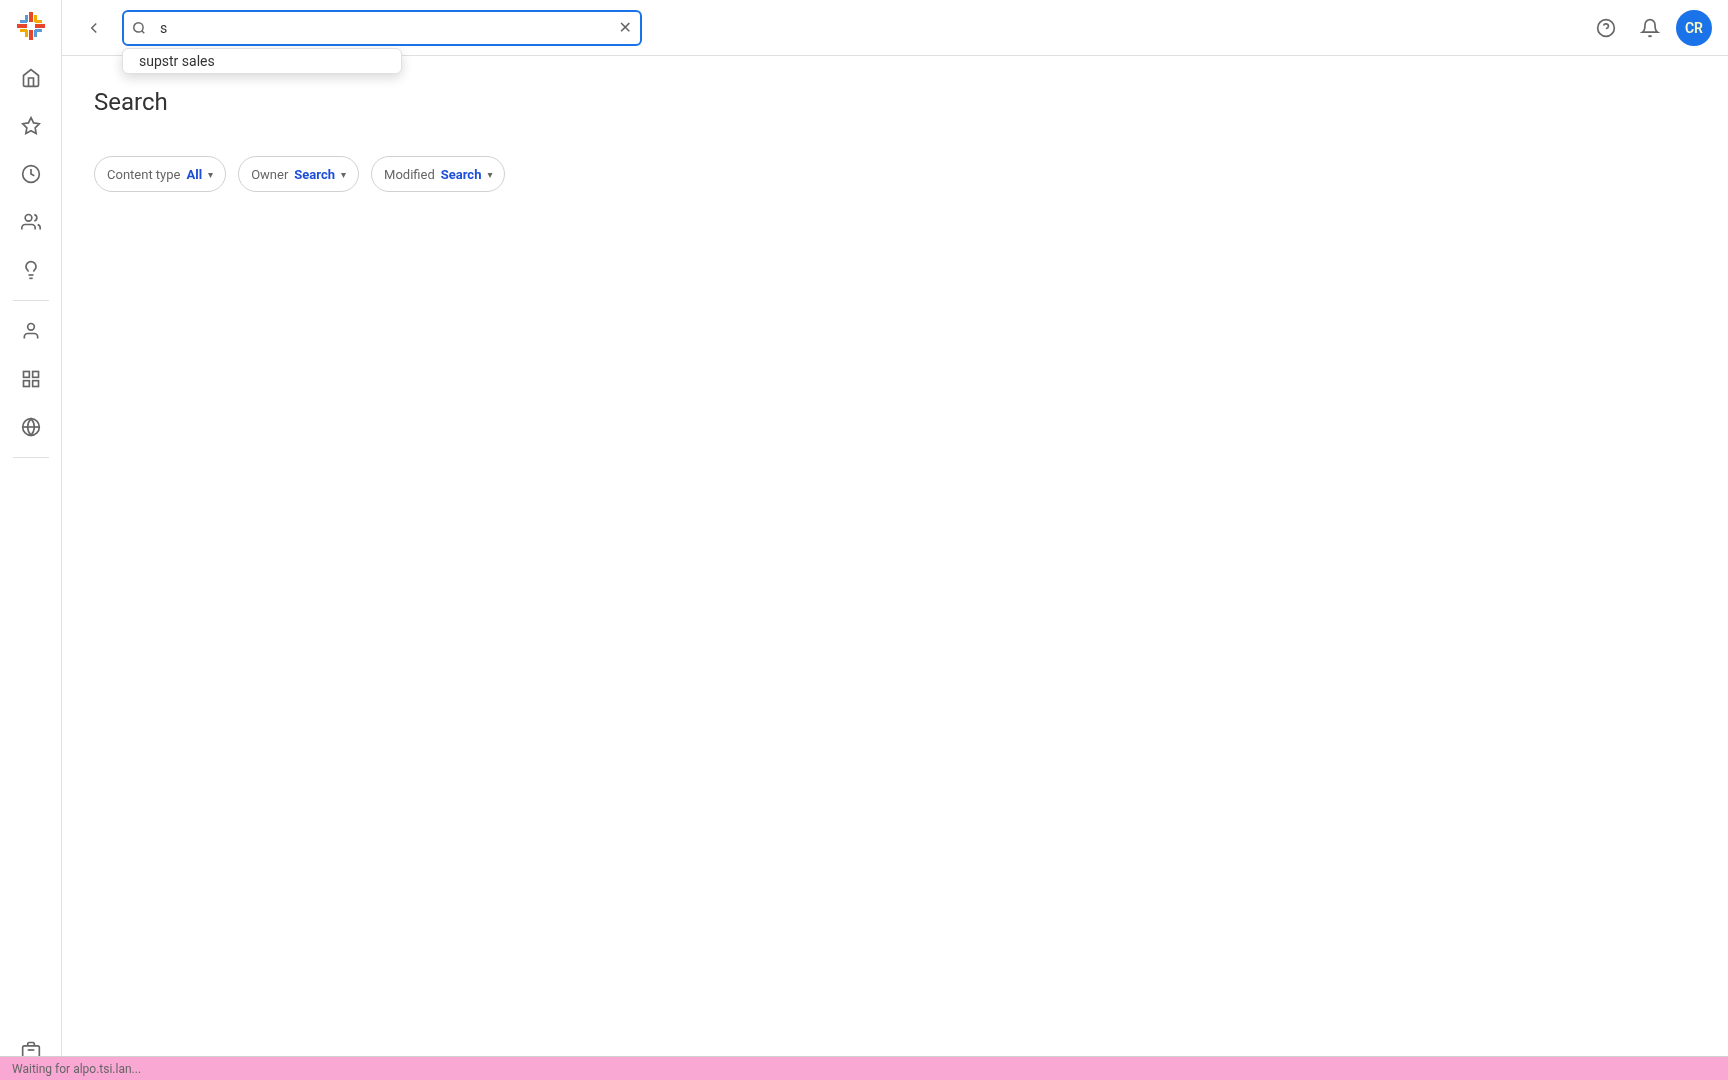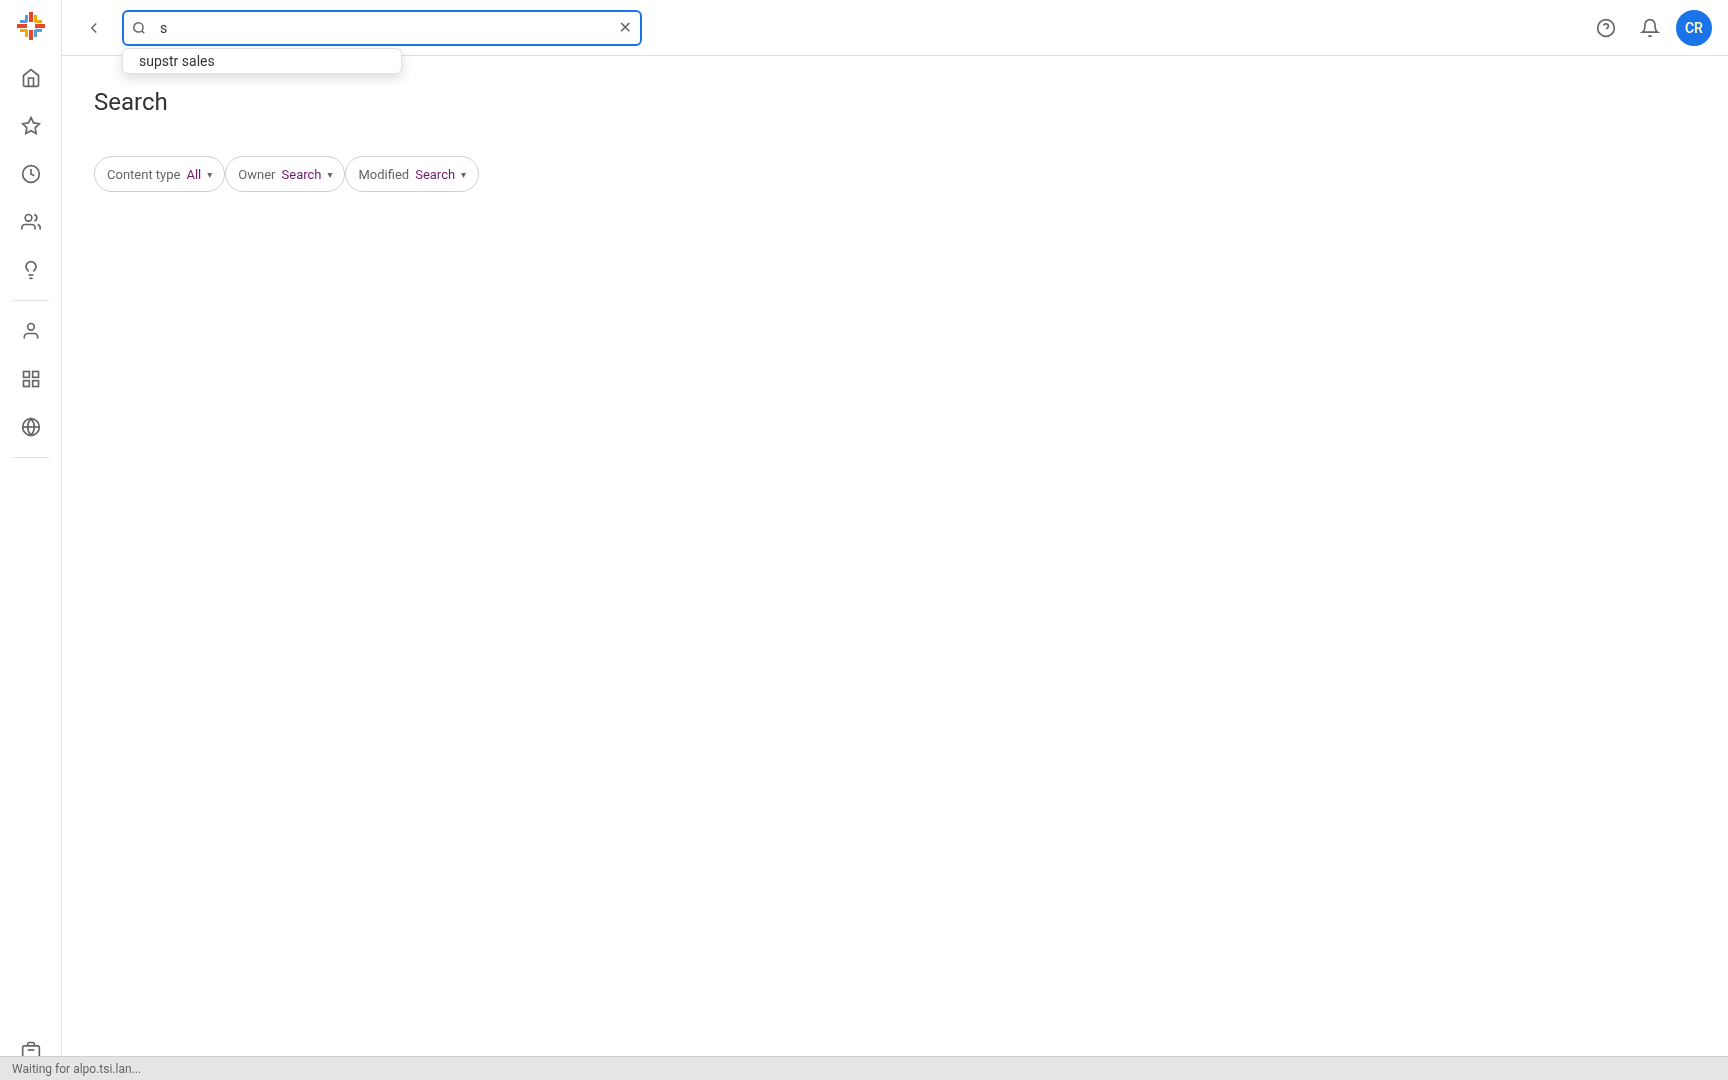--- a/index.html
+++ b/index.html
@@ -207,21 +207,21 @@
     .page-title {
       font-size: 24px;
       font-weight: 400;
       color: #333;
       margin-bottom: 40px;
     }
 
     
     .filter-bar {
       display: flex;
-      gap: 0;
+      gap: 12px;
       align-items: center;
     }
 
     .filter-btn {
       display: flex;
       align-items: center;
       gap: 6px;
       height: 36px;
       padding: 0 12px;
       border: 1px solid #d0d0d0;
@@ -231,37 +231,37 @@
       font-size: 13px;
       color: #333;
     }
 
     .filter-label {
       color: #666;
       font-weight: 400;
     }
 
     .filter-value {
-      font-weight: 400;
-      color: #701a75;
+      font-weight: 700;
+      color: #1d4ed8;
     }
 
     .chevron-down {
       color: #666;
       font-size: 10px;
     }
 
     
     .status-bar {
       position: fixed;
       bottom: 0;
       left: 0;
       right: 0;
       height: 24px;
-      background: #e5e5e5;
+      background: #f9a8d4;
       border-top: 1px solid #d0d0d0;
       display: flex;
       align-items: center;
       padding: 10px 12px;
       font-size: 12px;
       color: #666;
       z-index: 1000;
     }
 
     

